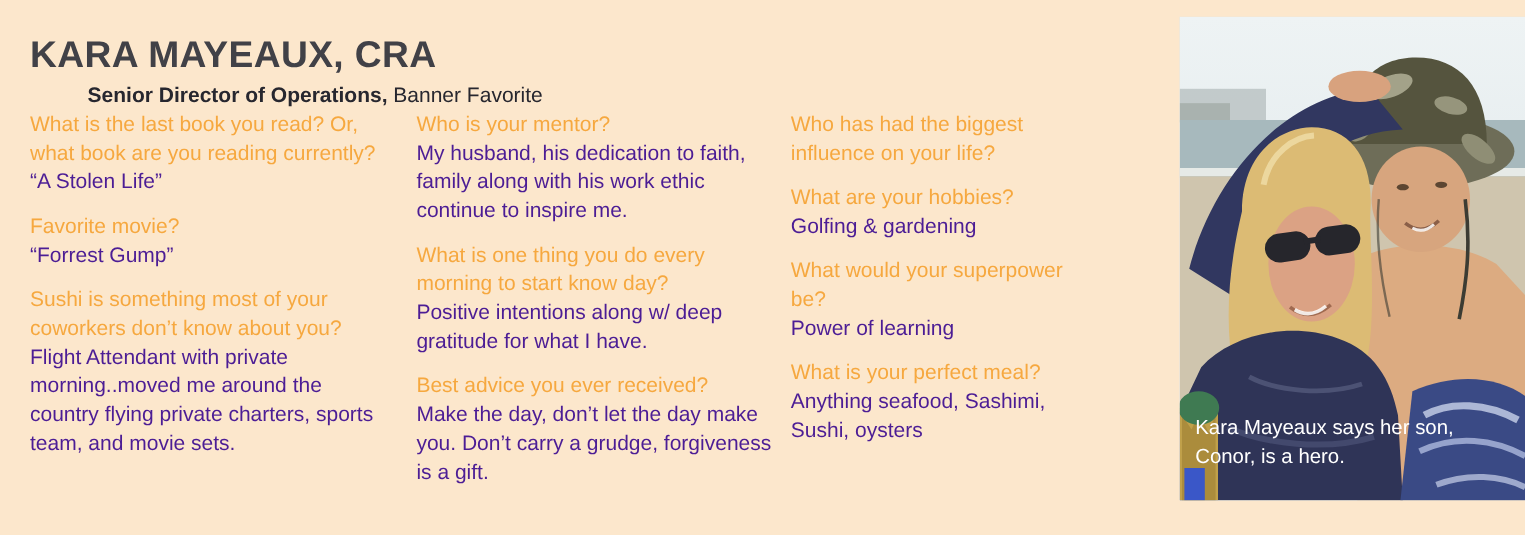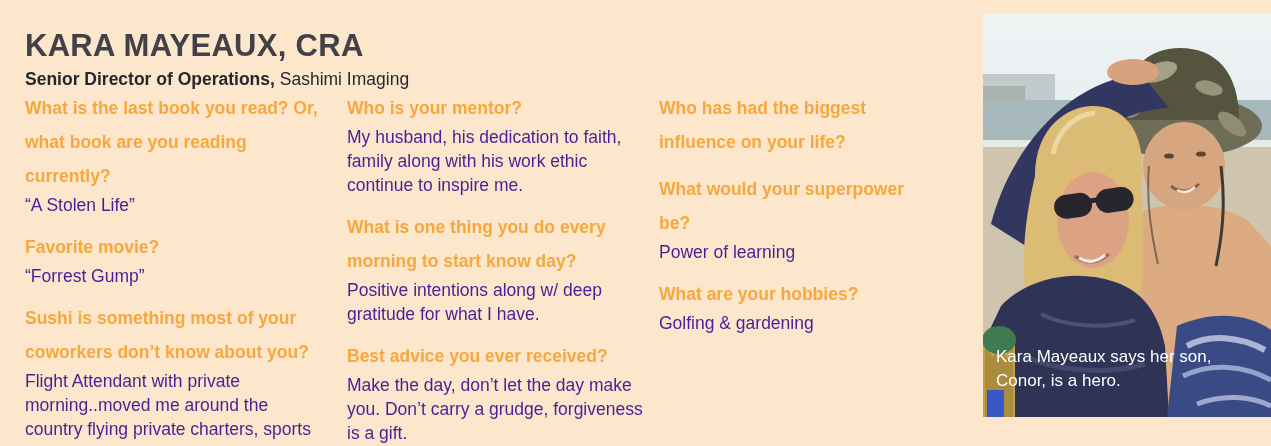--- a/index.html
+++ b/index.html
@@ -9,33 +9,33 @@
     font-family:"Liberation Sans", sans-serif;
     position:relative;overflow:hidden;
     color:#2b2b33;
   }
   .header{position:absolute;left:25px;top:28px;}
   .name{
     font-size:31px;font-weight:bold;color:#414147;
     letter-spacing:.3px;
   }
   .subtitle{font-size:17.5px;margin-top:5px;color:#27272f;}
-  .subtitle .bold{font-weight:bold;}
+  .subtitle .bold{font-weight:bold;margin-left:48px;}
   .qa{
     position:absolute;left:25px;top:91px;
     display:flex;
   }
   .col{flex:0 0 auto;}
   .col1{width:296px;margin-right:26px;}
   .col2{width:300px;margin-right:12px;}
   .col3{width:258px;}
   .item{margin-bottom:13px;}
   .q{
-    color:#f6a83f;font-weight:bold;
-    font-size:17.5px;line-height:34px;
+    color:#f6a83f;font-weight:normal;
+    font-size:17.5px;line-height:24px;
   }
   .a{
     color:#4c1d95;font-size:17.5px;line-height:24px;
   }
   .photo{
     position:absolute;left:983px;top:14px;width:343px;height:403px;
     overflow:hidden;background:#dfe8ea;
   }
   .photo svg{display:block;}
   .photo-caption{
@@ -47,21 +47,21 @@
     position:absolute;right:-5px;bottom:18px;
     color:#ff8a1e;font-size:13px;font-family:"DejaVu Sans Mono",monospace;
     font-weight:bold;opacity:.9;
   }
 </style>
 </head>
 <body>
 
 <div class="header">
   <div class="name">KARA MAYEAUX, CRA</div>
-  <div class="subtitle"><span class="bold">Senior Director of Operations,</span><span> Sashimi Imaging</span></div>
+  <div class="subtitle"><span class="bold">Senior Director of Operations,</span><span> Banner Favorite</span></div>
 </div>
 
 <div class="qa">
   <div class="col col1">
     <div class="item">
       <div class="q">What is the last book you read? Or, what book are you reading currently?</div>
       <div class="a">“A Stolen Life”</div>
     </div>
     <div class="item">
       <div class="q">Favorite movie?</div>
@@ -84,26 +84,30 @@
     <div class="item">
       <div class="q">Best advice you ever received?</div>
       <div class="a">Make the day, don’t let the day make you. Don’t carry a grudge, forgiveness is a gift.</div>
     </div>
   </div>
   <div class="col col3">
     <div class="item">
       <div class="q">Who has had the biggest influence on your life?</div>
     </div>
     <div class="item">
+      <div class="q">What are your hobbies?</div>
+      <div class="a">Golfing &amp; gardening</div>
+    </div>
+    <div class="item">
       <div class="q">What would your superpower be?</div>
       <div class="a">Power of learning</div>
     </div>
     <div class="item">
-      <div class="q">What are your hobbies?</div>
-      <div class="a">Golfing &amp; gardening</div>
+      <div class="q">What is your perfect meal?</div>
+      <div class="a">Anything seafood, Sashimi, Sushi, oysters</div>
     </div>
   </div>
 </div>
 
 <div class="photo">
   <svg viewBox="0 0 288 403" width="288" height="403" preserveAspectRatio="none">
     <defs>
       <linearGradient id="sky" x1="0" y1="0" x2="0" y2="1">
         <stop offset="0" stop-color="#eef3f4"></stop>
         <stop offset="1" stop-color="#d7e2e6"></stop>

